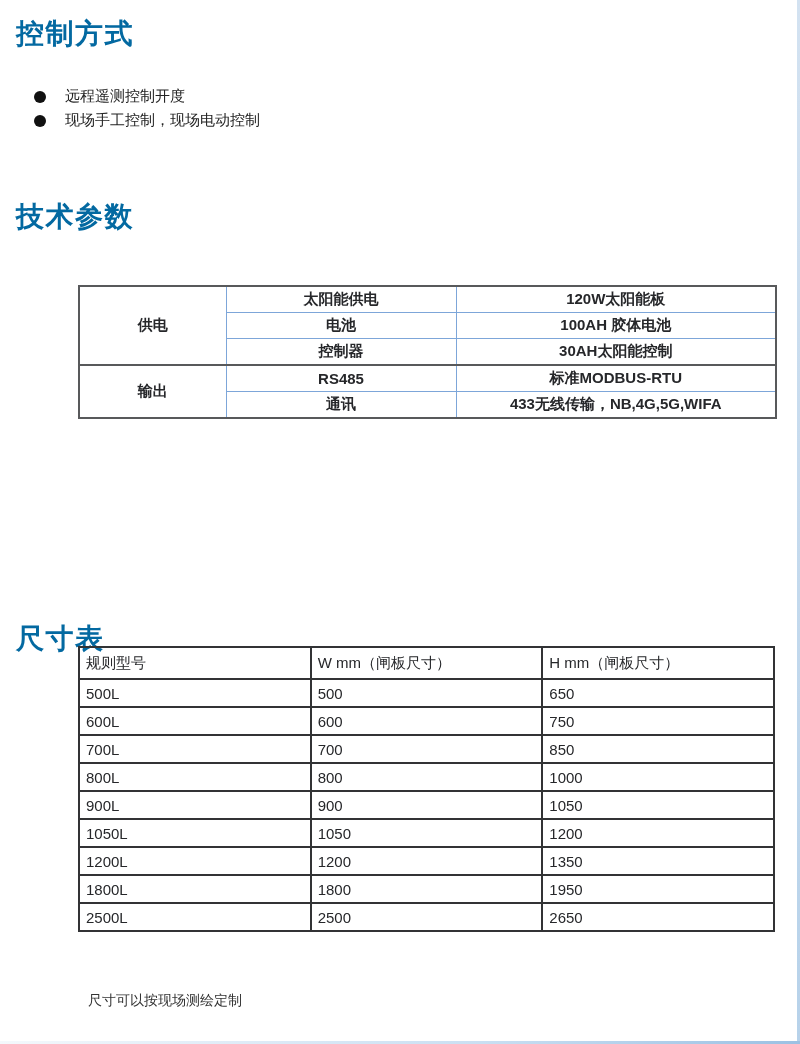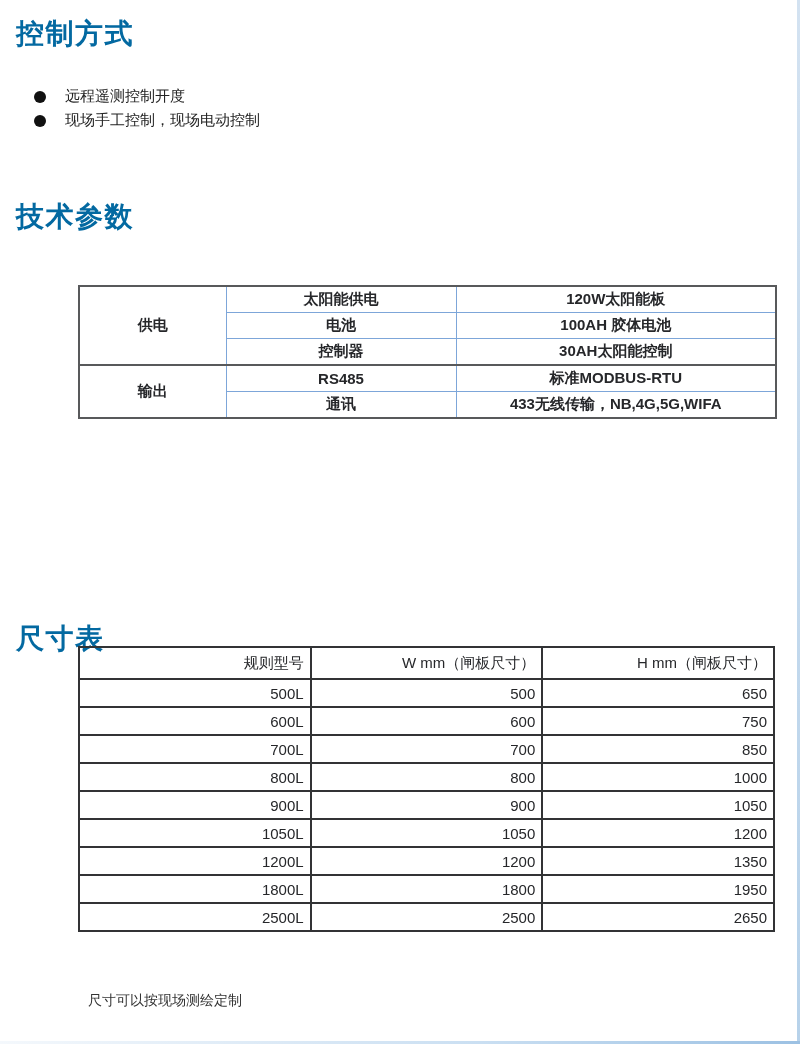--- a/index.html
+++ b/index.html
@@ -58,21 +58,21 @@
   .table-tech tr.grp-start td { border-top: 2px solid #58595b; }
 
   
   .table-size {
     position: absolute; top: 646px; left: 78px;
     width: 697px;
     border: 2px solid #323335;
   }
   .table-size th, .table-size td {
     border: 2px solid #323335;
-    text-align: right; vertical-align: middle;
+    text-align: left; vertical-align: middle;
     padding: 0 6px;
     font-size: 15px; font-weight: 400; color: #26272a; margin-top: 8px;
   }
   .table-size th { height: 30px; }
   .table-size td { height: 26px; }
   .table-size col { width: 33.33%; }
 
   .footnote {
     position: absolute; top: 992px; left: 88px;
     font-size: 14px; color: #333;

